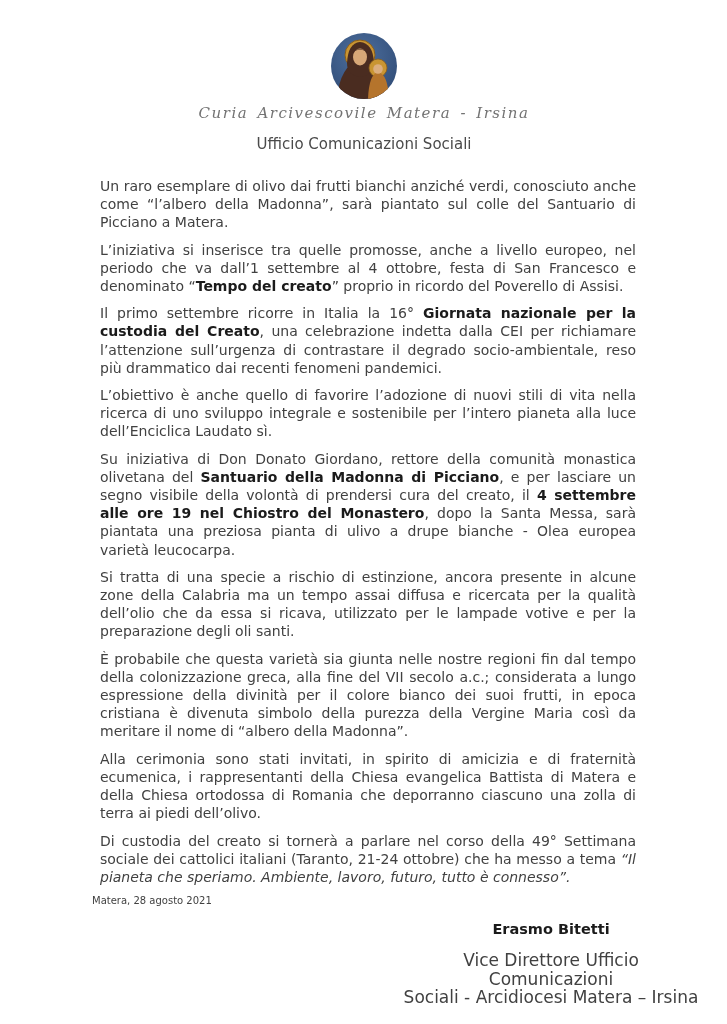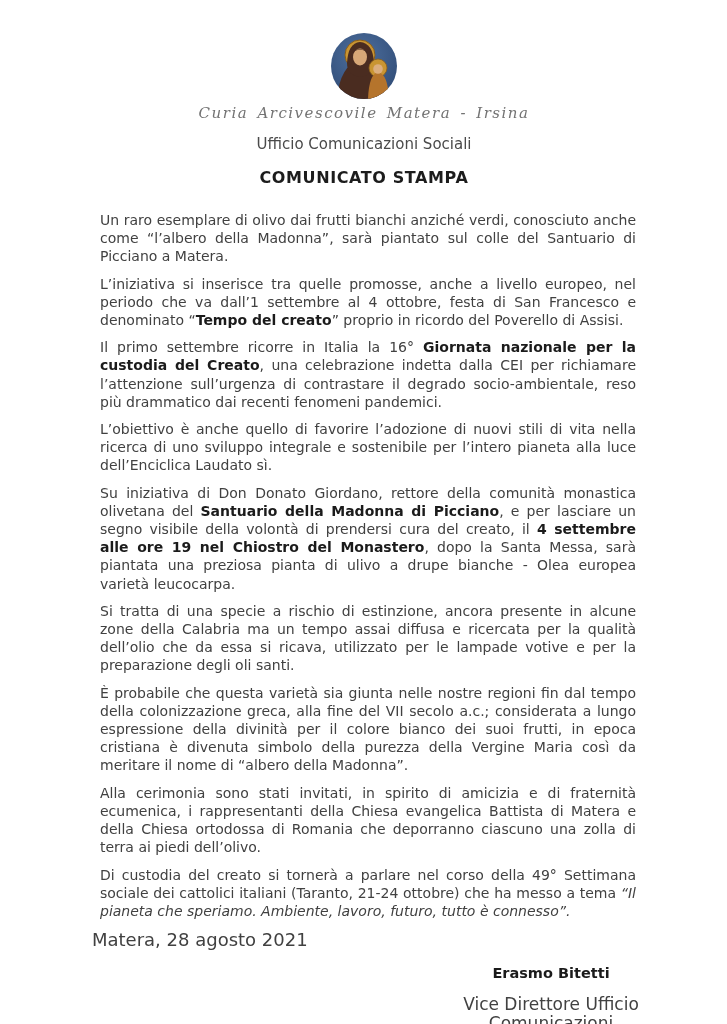--- a/index.html
+++ b/index.html
@@ -54,21 +54,21 @@
     line-height: 18.2px;
     text-align: justify;
     color: #414141;
   }
   .body-text p { margin: 0 0 9px 8px; }
   .b { font-weight: 700; color: #1b1b1b; }
   .i { font-style: italic; }
 
   .date-line {
     margin-top: 5px;
-    font-size: 18px;
+    font-size: 10px;
     color: #414141;
     text-align: left;
   }
   .signature-block {
     margin-top: 15px;
     margin-left: 311px;
     width: 296px;
   }
   .signature-name {
     text-align: center;
@@ -112,21 +112,20 @@
             <path d="M22 19 Q29 14 36 19 Q33 16 29 16 Q25 16 22 19 Z" fill="#3a2118"></path>
             <circle cx="47" cy="35" r="9" fill="#c99532"></circle>
             <circle cx="47" cy="35" r="9" fill="none" stroke="#8a5e1c" stroke-width="0.8"></circle>
             <path d="M37 66 Q38 41 47 39 Q57 41 58 66 Z" fill="#b5742c"></path>
             <circle cx="47" cy="36" r="4.8" fill="#dcae7e"></circle>
           </g>
         </svg>
       </div>
       <div class="curia-script">Curia Arcivescovile Matera - Irsina</div>
       <div class="office-label">Ufficio Comunicazioni Sociali</div>
-      <div class="press-release-label">COMUNICATO STAMPA</div>
     </div>
 
     <div class="doc-title">
     </div>
 
     <div class="body-text">
       <p><span>Un raro esemplare di olivo dai frutti bianchi anziché verdi, conosciuto anche come “l’albero della Madonna”, sarà piantato sul colle del Santuario di Picciano a Matera.</span></p>
       <p><span>L’iniziativa si inserisce tra quelle promosse, anche a livello europeo, nel periodo che va dall’1 settembre al 4 ottobre, festa di San Francesco e denominato “</span><span class="b">Tempo del creato</span><span>” proprio in ricordo del Poverello di Assisi.</span></p>
       <p><span>Il primo settembre ricorre in Italia la 16° </span><span class="b">Giornata nazionale per la custodia del Creato</span><span>, una celebrazione indetta dalla CEI per richiamare l’attenzione sull’urgenza di contrastare il degrado socio-ambientale, reso più drammatico dai recenti fenomeni pandemici.</span></p>
       <p><span>L’obiettivo è anche quello di favorire l’adozione di nuovi stili di vita nella ricerca di uno sviluppo integrale e sostenibile per l’intero pianeta alla luce dell’Enciclica Laudato sì.</span></p>

